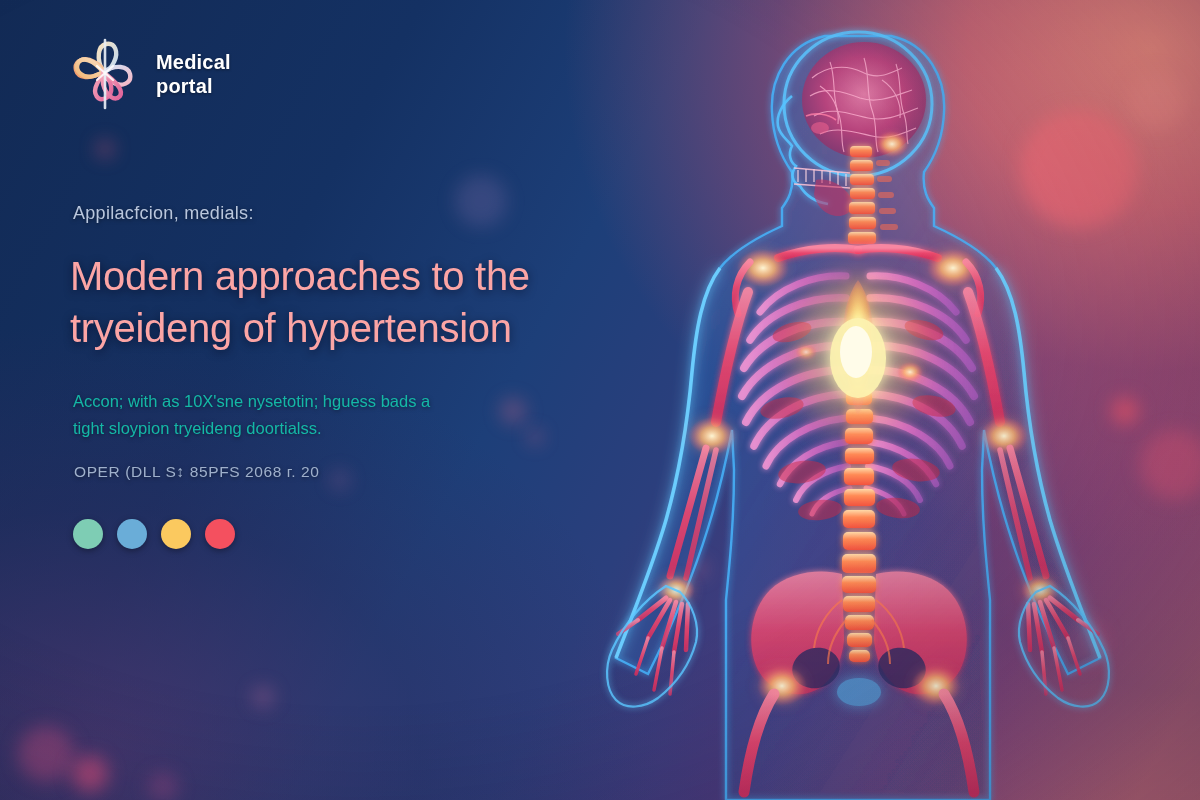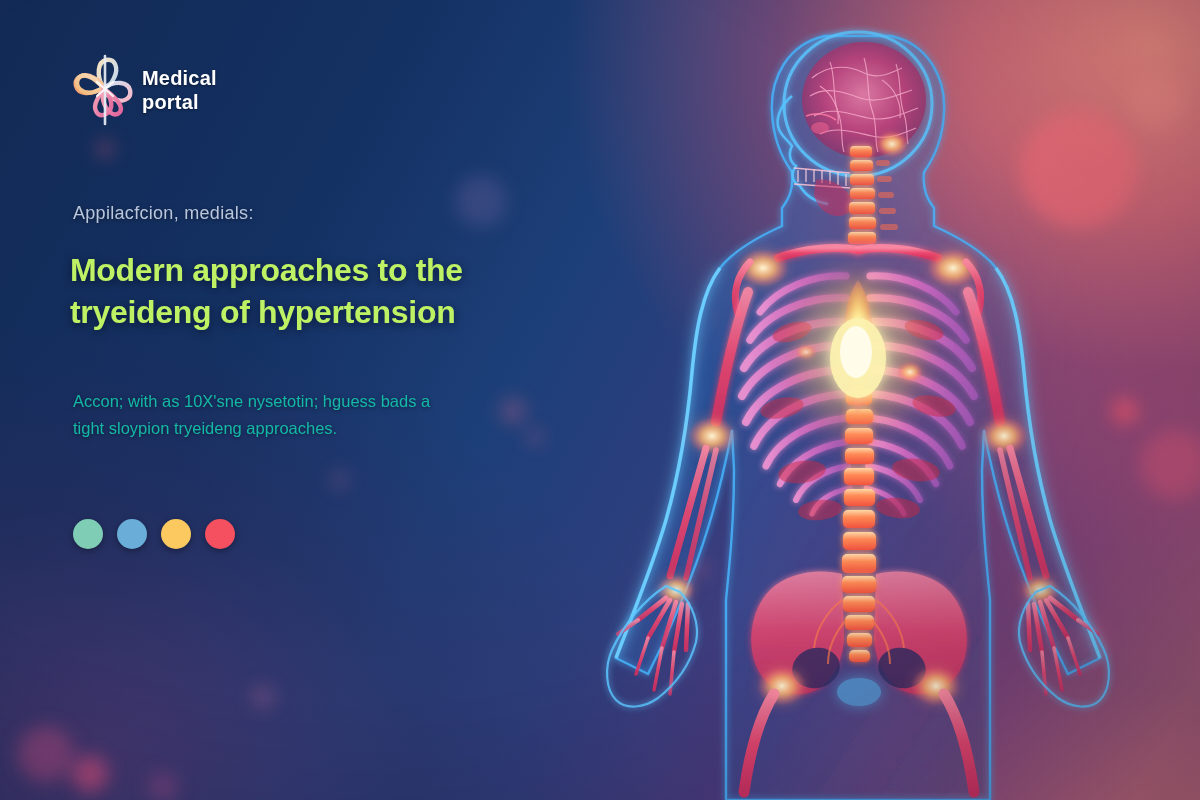--- a/index.html
+++ b/index.html
@@ -22,34 +22,34 @@
       linear-gradient(118deg, #122a55 0%, #143163 26%, #1d3f79 44%, #2b3f7d 56%, #4a3a7c 70%, #8c4a7e 84%, #d06f7c 96%);
   }
   .bg-vignette {
     position:absolute; inset:0;
     background:radial-gradient(ellipse 120% 120% at 30% 40%, rgba(0,0,0,0) 40%, rgba(5,12,35,0.45) 100%);
   }
   .bokeh { position:absolute; border-radius:50%; filter:blur(1px); pointer-events:none; }
   .bokeh.soft { filter:blur(9px); }
 
   
-  .logo-block { position:absolute; left:72px; top:52px; display:flex; align-items:center; gap:8px; }
+  .logo-block { position:absolute; left:72px; top:36px; display:flex; align-items:center; gap:22px; }
   .logo-mark { width:62px; height:76px; position:relative; flex:0 0 auto; }
   .logo-text { color:#ffffff; font-weight:bold; font-size:20px; line-height:1.22; letter-spacing:0.2px;
                text-shadow:0 1px 3px rgba(0,0,0,0.45); }
 
   
   .kicker {
     position:absolute; left:73px; top:203px;
     font-size:18px; color:#b9c6dc; letter-spacing:0.3px;
     text-shadow:0 1px 4px rgba(0,0,0,0.5);
   }
   .headline {
     position:absolute; left:70px; top:250px; width:620px;
-    font-size:32px; font-weight:bold; color:#bef264; line-height:1.30;
+    font-size:40px; font-weight:normal; color:#fca5a5; line-height:1.30;
     letter-spacing:-0.3px;
     text-shadow:0 2px 8px rgba(4,12,36,0.65);
   }
   .subcopy {
     position:absolute; left:73px; top:388px; width:470px;
     font-size:16.5px; color:#14b8a6; line-height:1.62;
     text-shadow:0 1px 4px rgba(0,0,0,0.5);
   }
   .meta {
     position:absolute; left:74px; top:463px;
@@ -428,23 +428,24 @@
 
   <div class="kicker">Appilacfcion, medials:</div>
 
   <div class="headline">
     <div>Modern approaches to the</div>
     <div>tryeideng of hypertension</div>
   </div>
 
   <div class="subcopy">
     <div>Accon; with as 10X'sne nysetotin; hguess bads a</div>
-    <div>tight sloypion tryeideng approaches.</div>
+    <div>tight sloypion tryeideng doortialss.</div>
   </div>
 
+  <div class="meta">OPER (DLL S↕ 85PFS 2068 г. 20</div>
 
   <div class="dots">
     <span class="dot" style="background: rgb(126, 205, 180);"></span>
     <span class="dot" style="background: rgb(106, 173, 216);"></span>
     <span class="dot" style="background: rgb(251, 201, 95);"></span>
     <span class="dot" style="background: rgb(244, 80, 95);"></span>
   </div>
 
 </div>
 

